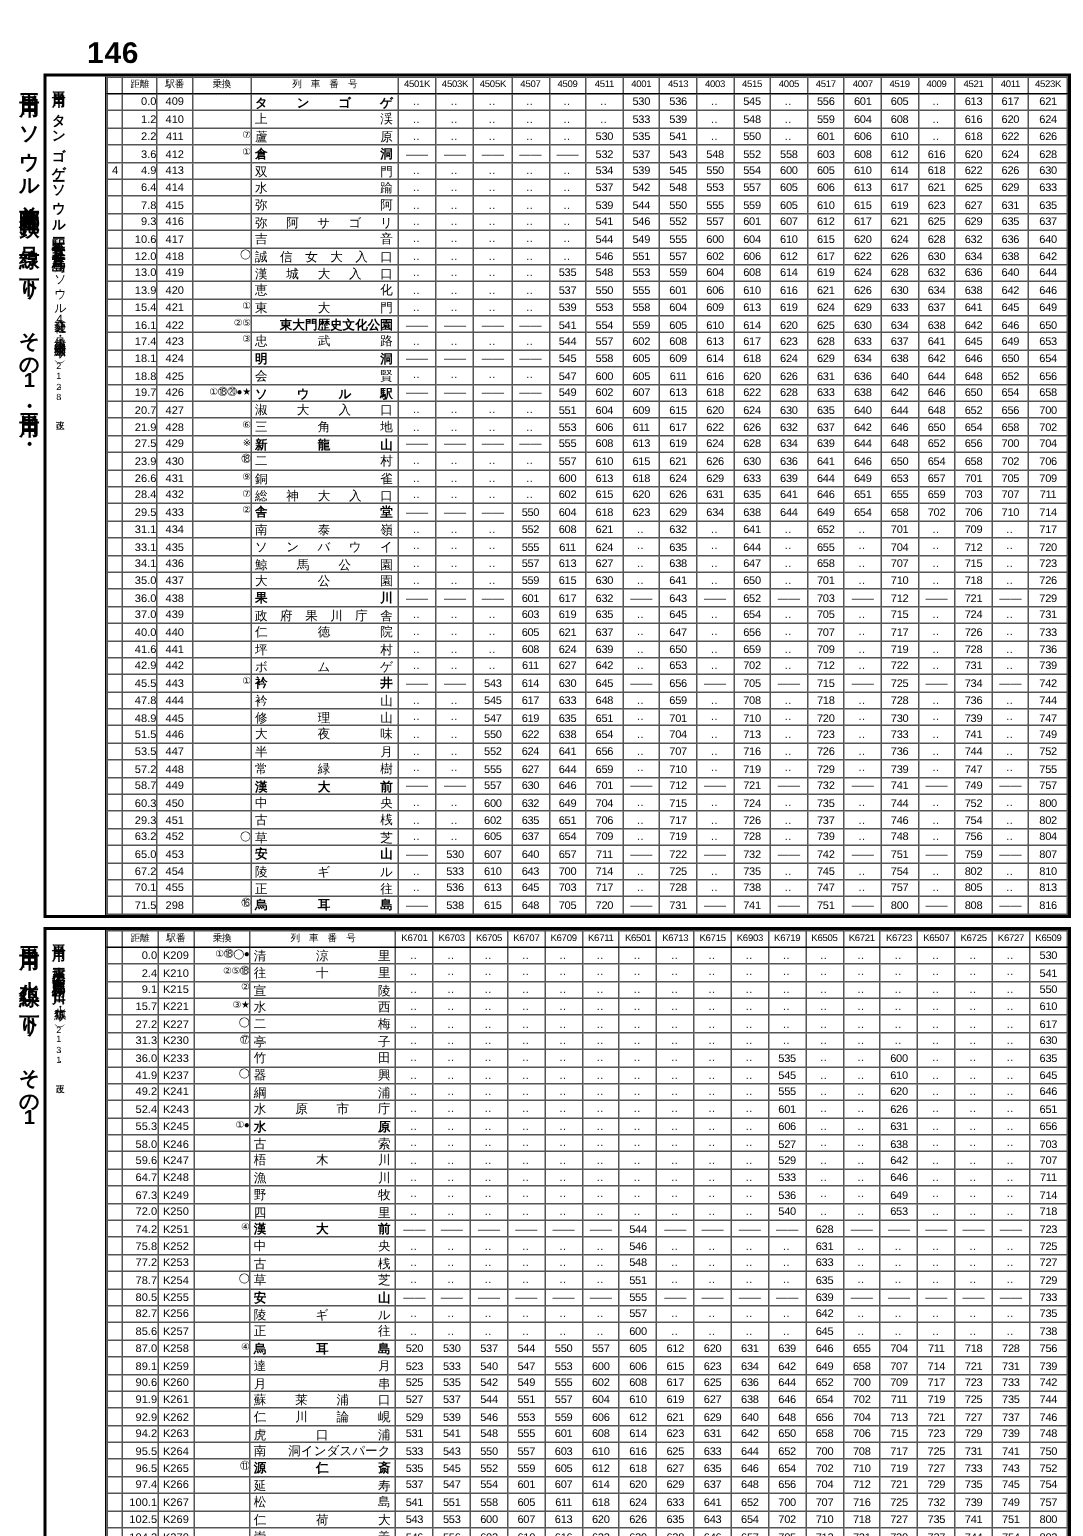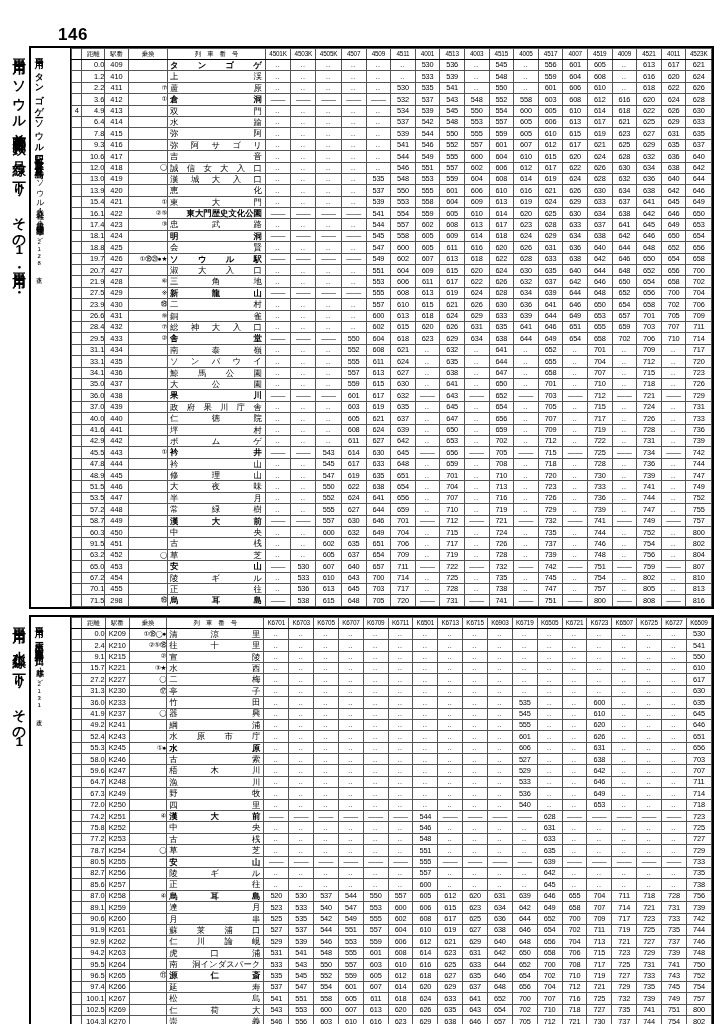--- a/index.html
+++ b/index.html
@@ -16,21 +16,21 @@
     position: relative;
   }
   .page {
     position: relative;
     width: 722px;
     height: 1024px;
     box-sizing: border-box;
     padding: 26px 8px 8px 8px;
   }
   .page-number {
-    font-size: 17px;
+    font-size: 20px;
     font-weight: 700;
     margin-left: 50px;
     margin-bottom: 3px;
     letter-spacing: 0.5px;
     line-height: 1;
   }
 
   
   .section {
     display: flex;
@@ -1488,21 +1488,21 @@
                 <td class="c-time"><span>735</span></td>
                 <td class="c-time"><span class="dots">‥</span></td>
                 <td class="c-time"><span>744</span></td>
                 <td class="c-time"><span class="dots">‥</span></td>
                 <td class="c-time"><span>752</span></td>
                 <td class="c-time"><span class="dots">‥</span></td>
                 <td class="c-time"><span>800</span></td>
               </tr>
               <tr>
                 <td class="c-line"></td>
-                <td class="c-dist">91.5</td>
+                <td class="c-dist">29.3</td>
                 <td class="c-no">451</td>
                 <td class="c-trans"></td>
                 <td class="c-name">
                   <div class="stn">
                     <span>古</span>
                     <span>桟</span>
                   </div>
                 </td>
                 <td class="c-time"><span class="dots">‥</span></td>
                 <td class="c-time"><span class="dots">‥</span></td>

